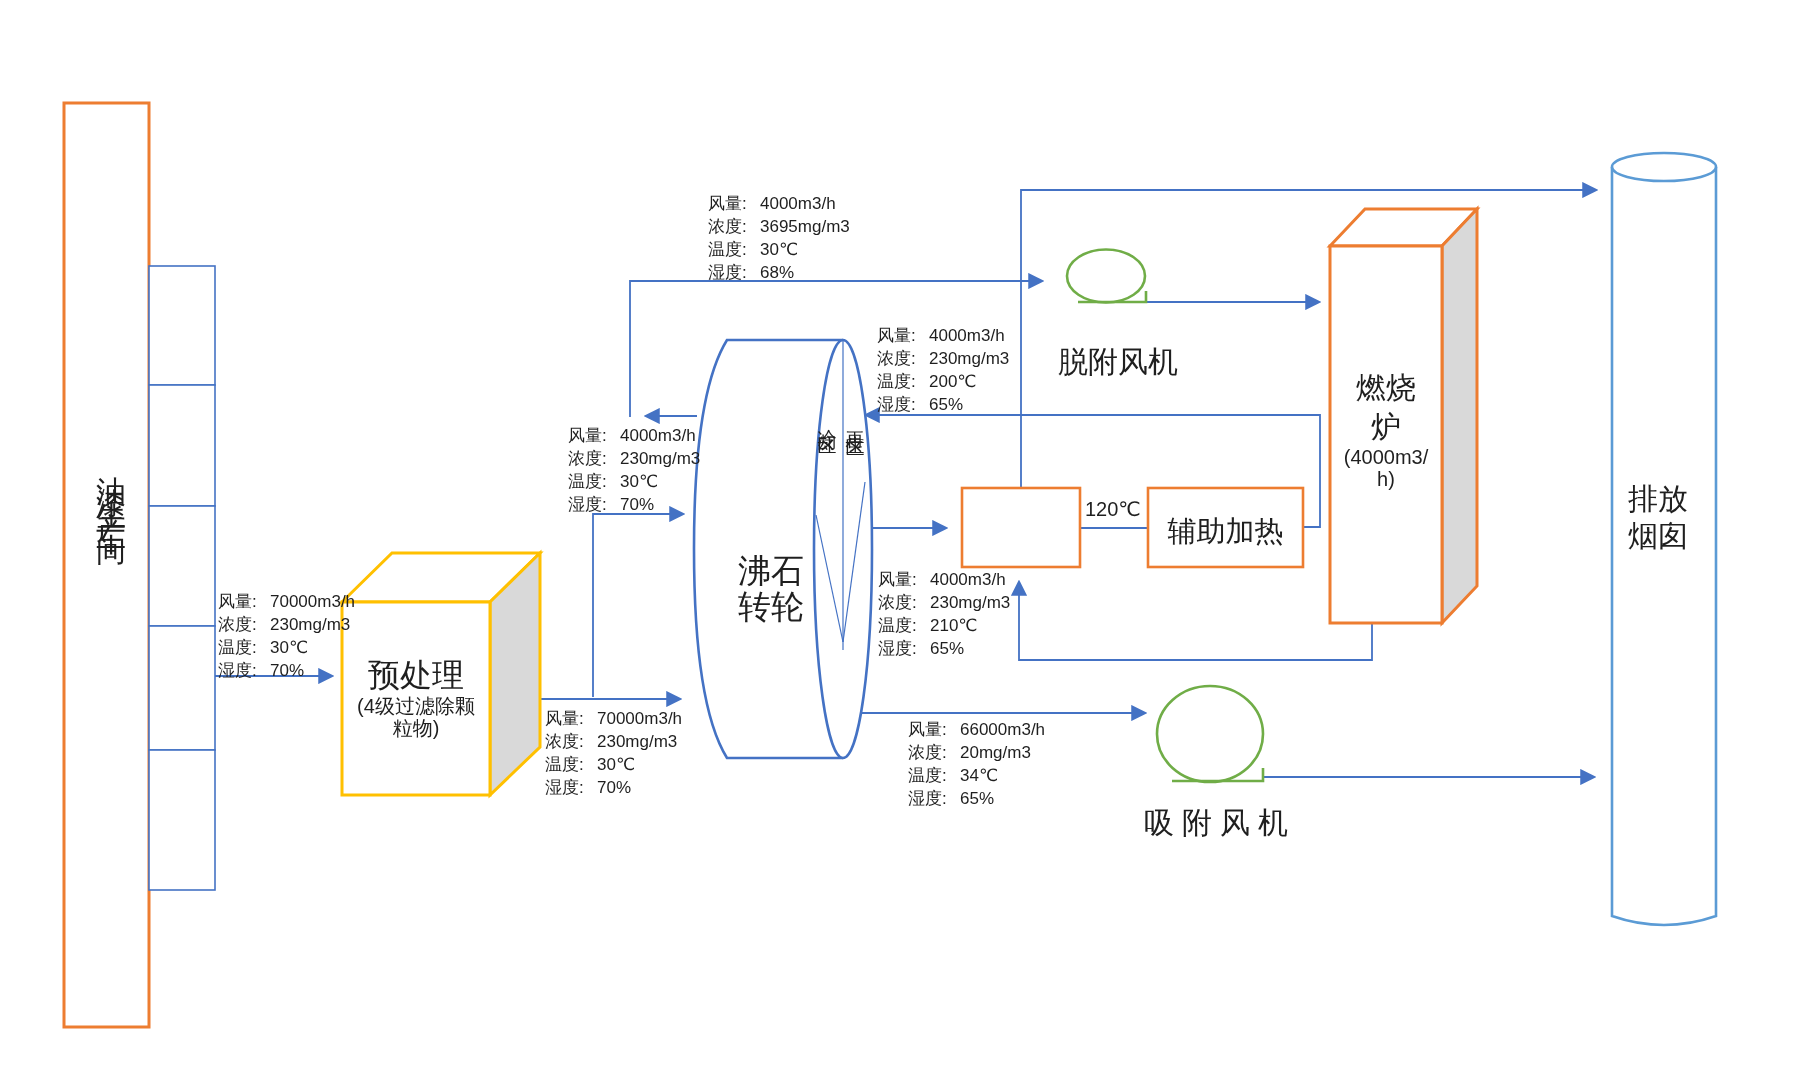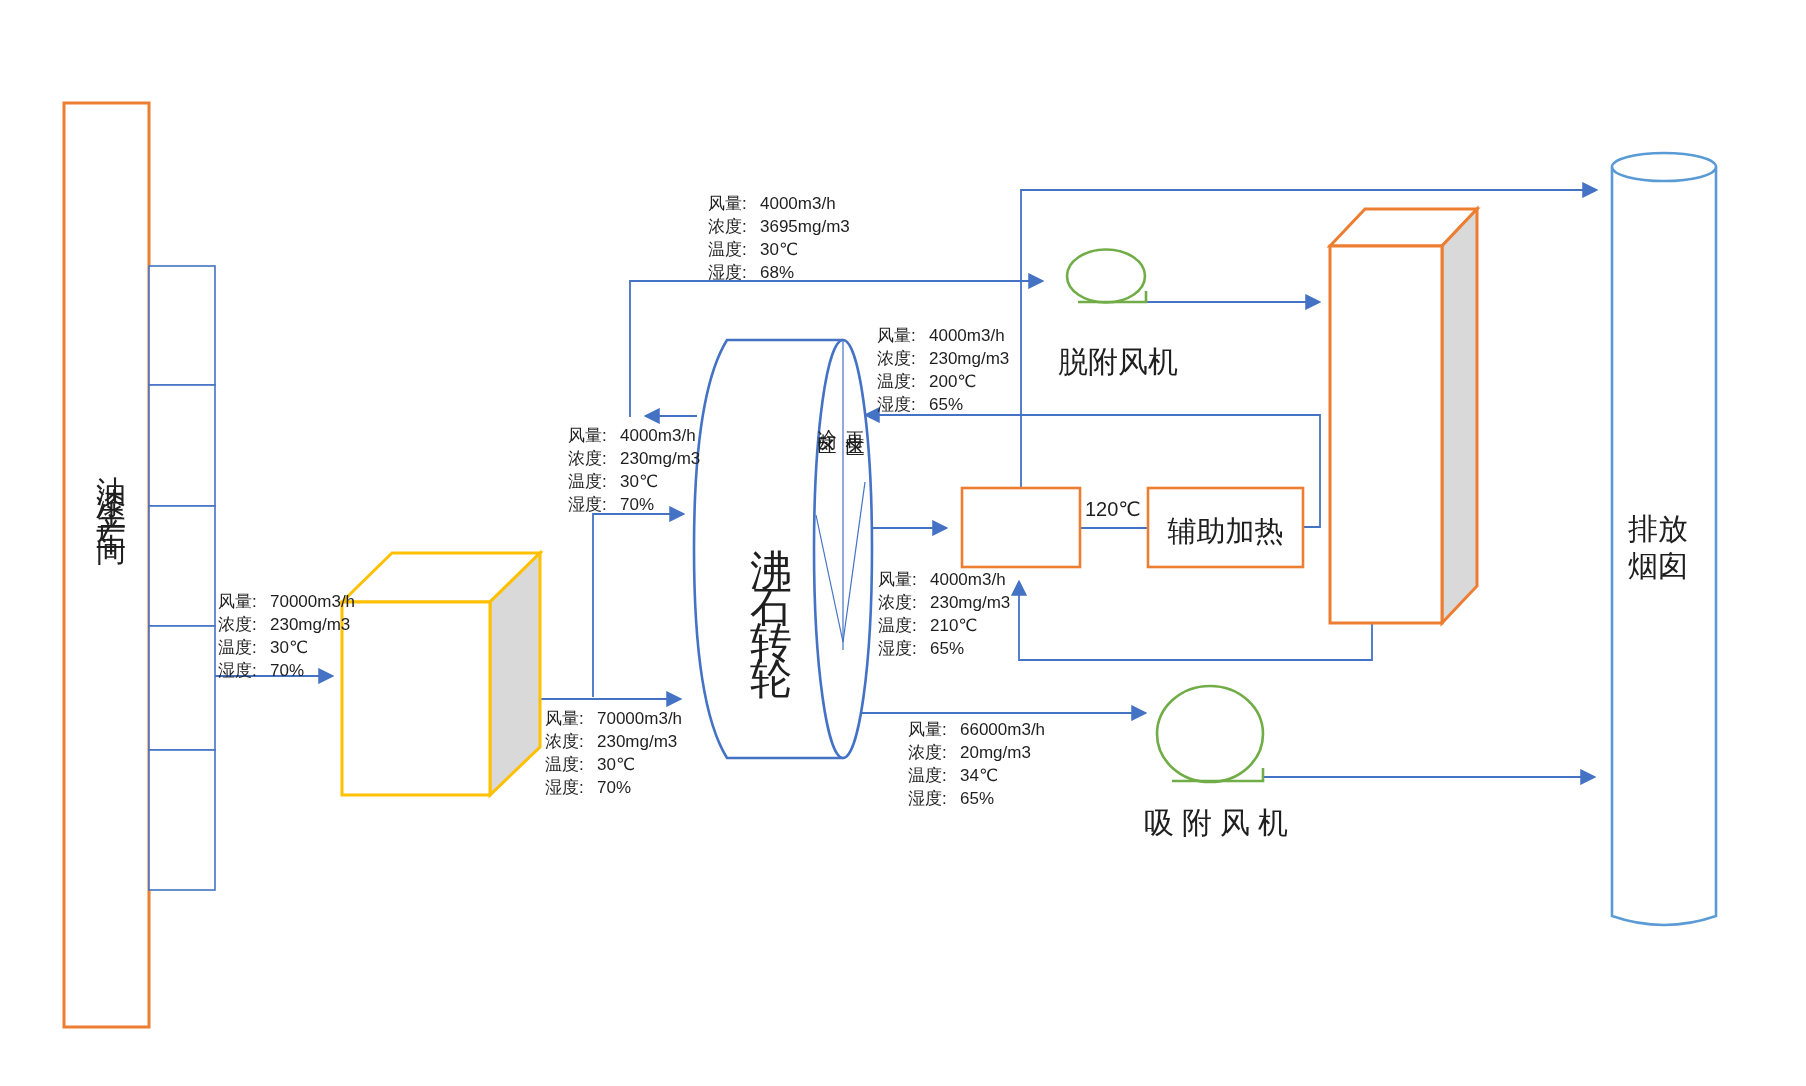--- a/index.html
+++ b/index.html
@@ -93,39 +93,47 @@
     </g>
 
     <g>
       <path d="M1612,167 V916 Q1664,934 1716,916 V167" fill="#fff" stroke="#5B9BD5" stroke-width="2.6"></path>
       <ellipse cx="1664" cy="167" rx="52" ry="14" fill="#fff" stroke="#5B9BD5" stroke-width="2.6"></ellipse>
     </g>
   </svg>
 
   <div class="vtext workshop-label" style="left:90px;top:452px;">油漆生产车间</div>
 
+  <div class="wrapbox" style="left:342px;top:655px;width:148px;">
+    <div class="comp-title">预处理</div>
+    <div class="comp-sub inner" style="width:135px;">(4级过滤除颗粒物)</div>
+  </div>
 
   <div class="wrapbox" style="left:734px;top:553px;width:74px;">
-    <div class="inner comp-title" style="width:70px;font-size:42px;line-height:36px;">沸石转轮</div>
+    <div class="inner comp-title" style="width:70px;font-size:33px;line-height:36px;">沸石转轮</div>
   </div>
 
   <div class="vtext zone-label" style="left:817px;top:414px;">冷却区</div>
   <div class="vtext zone-label" style="left:845px;top:416px;">再生区</div>
 
 
   <div class="txt" style="left:1085px;top:497px;font-size:20px;">120℃</div>
 
   <div class="wrapbox" style="left:1148px;top:512px;width:155px;font-size:29px;">辅助加热</div>
 
+  <div class="wrapbox" style="left:1330px;top:368px;width:112px;">
+    <div class="inner" style="width:86px;font-size:30px;line-height:39px;">燃烧炉</div>
+    <div class="inner" style="width:98px;font-size:20px;line-height:22px;">(4000m3/h)</div>
+  </div>
 
   <div class="txt big" style="left:1058px;top:342px;">脱附风机</div>
 
   <div class="txt big" style="left:1144px;top:803px;letter-spacing:8px;">吸附风机</div>
 
-  <div class="wrapbox" style="left:1612px;top:510px;width:92px;">
+  <div class="wrapbox" style="left:1612px;top:480px;width:92px;">
     <div class="inner" style="width:64px;font-size:30px;line-height:37px;">排放烟囱</div>
   </div>
 
   <div class="stream" style="left:218px;top:590px;">
     <div><span class="k">风量:</span><span>70000m3/h</span></div>
     <div><span class="k">浓度:</span><span>230mg/m3</span></div>
     <div><span class="k">温度:</span><span>30℃</span></div>
     <div><span class="k">湿度:</span><span>70%</span></div>
   </div>
 

